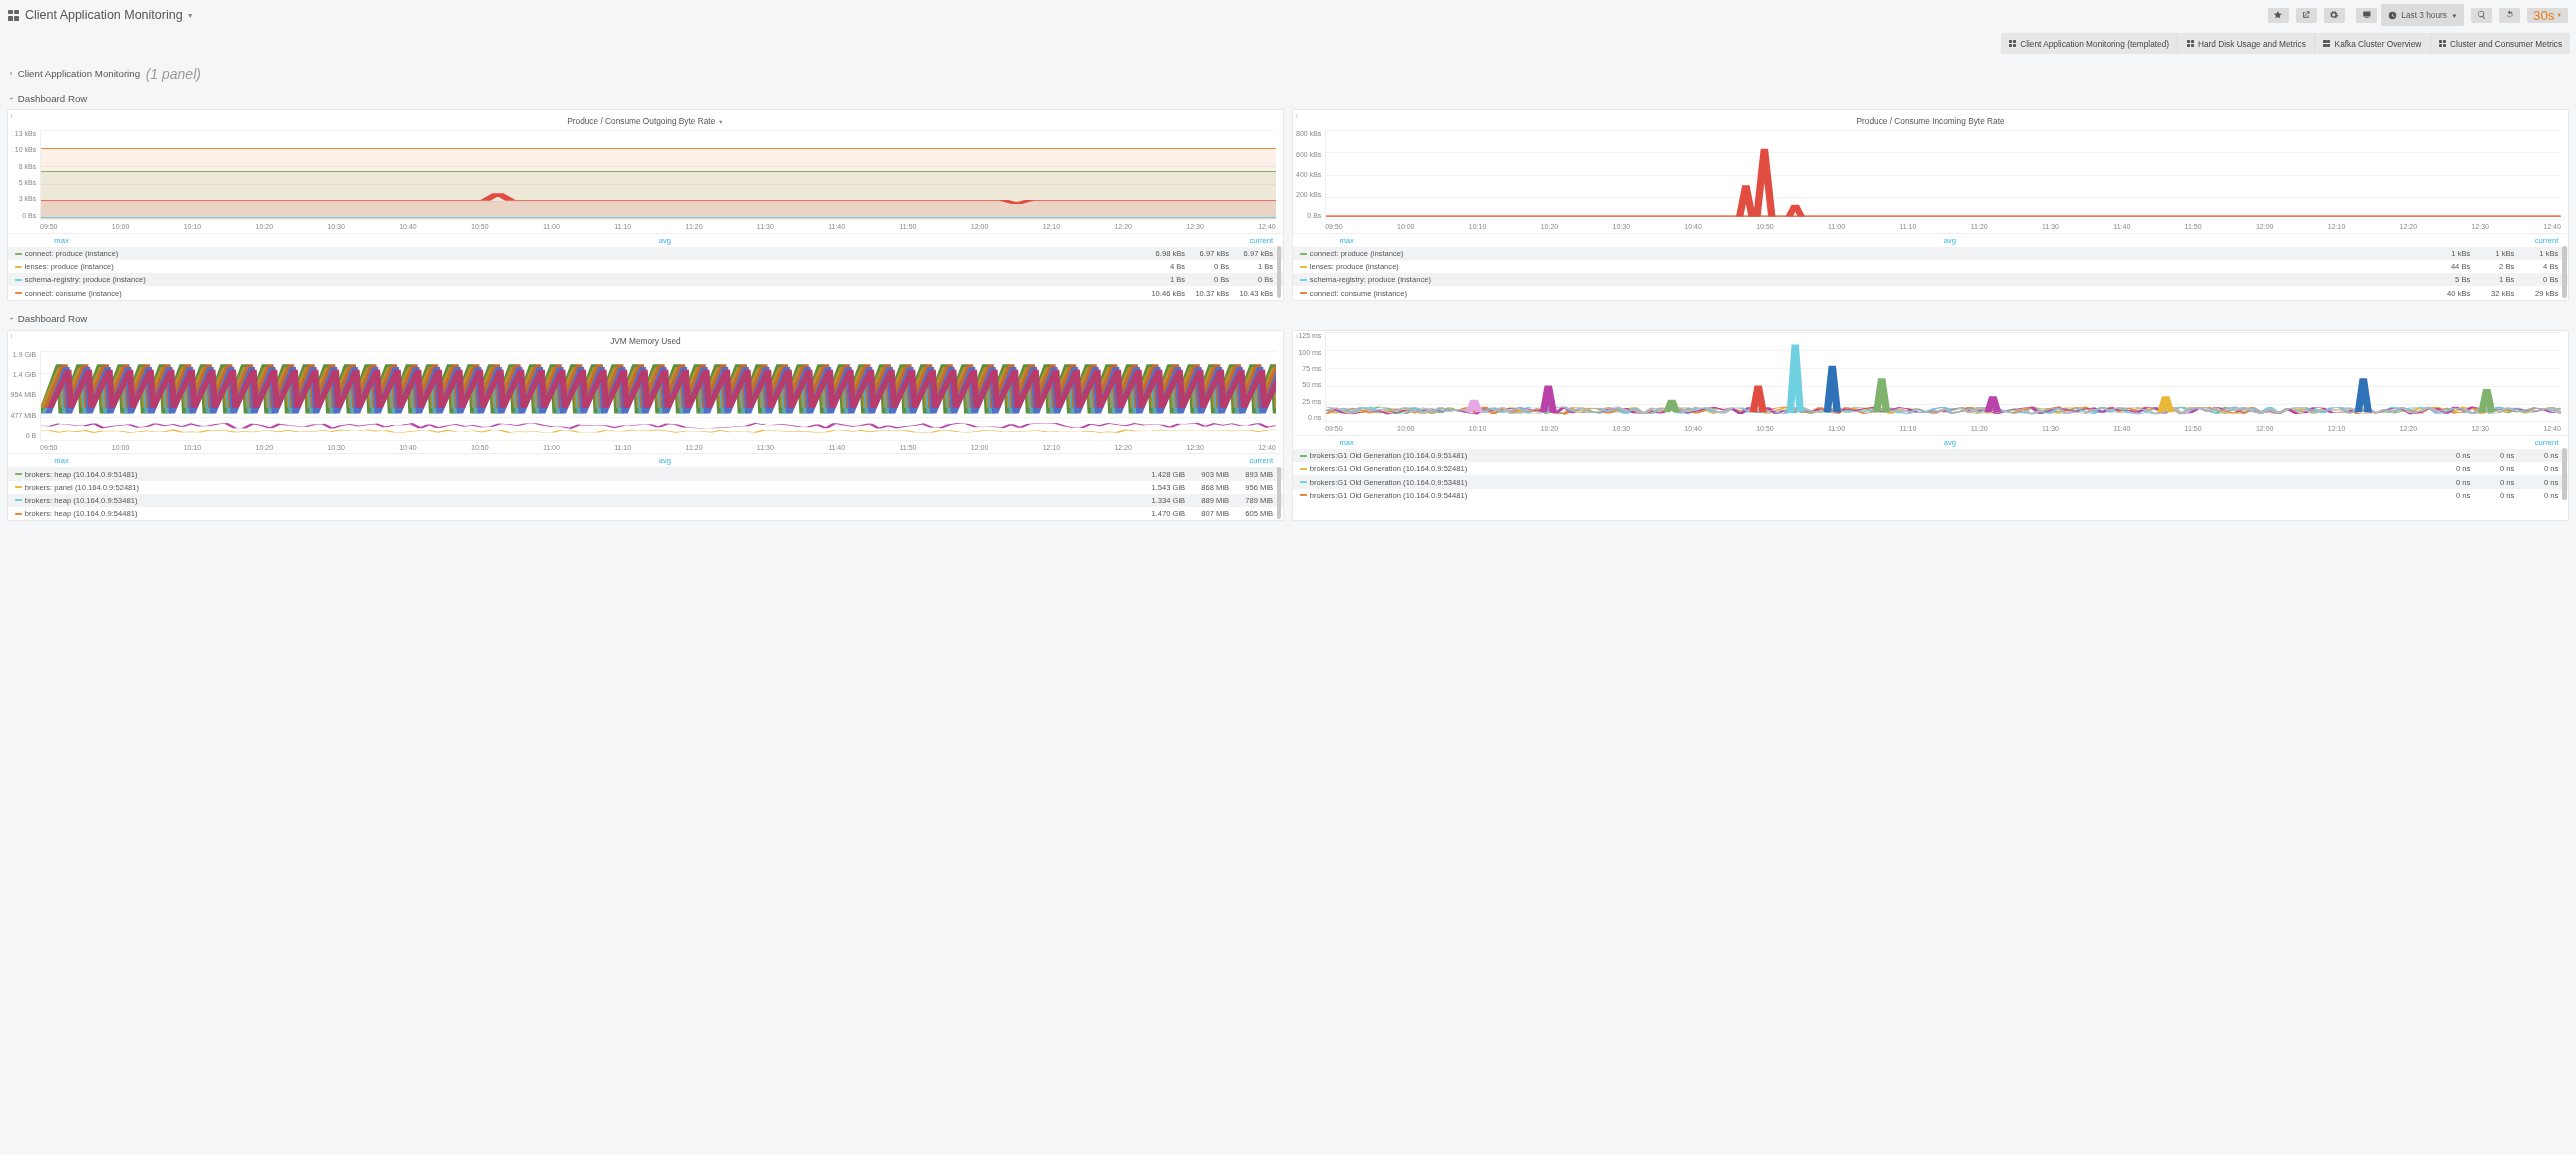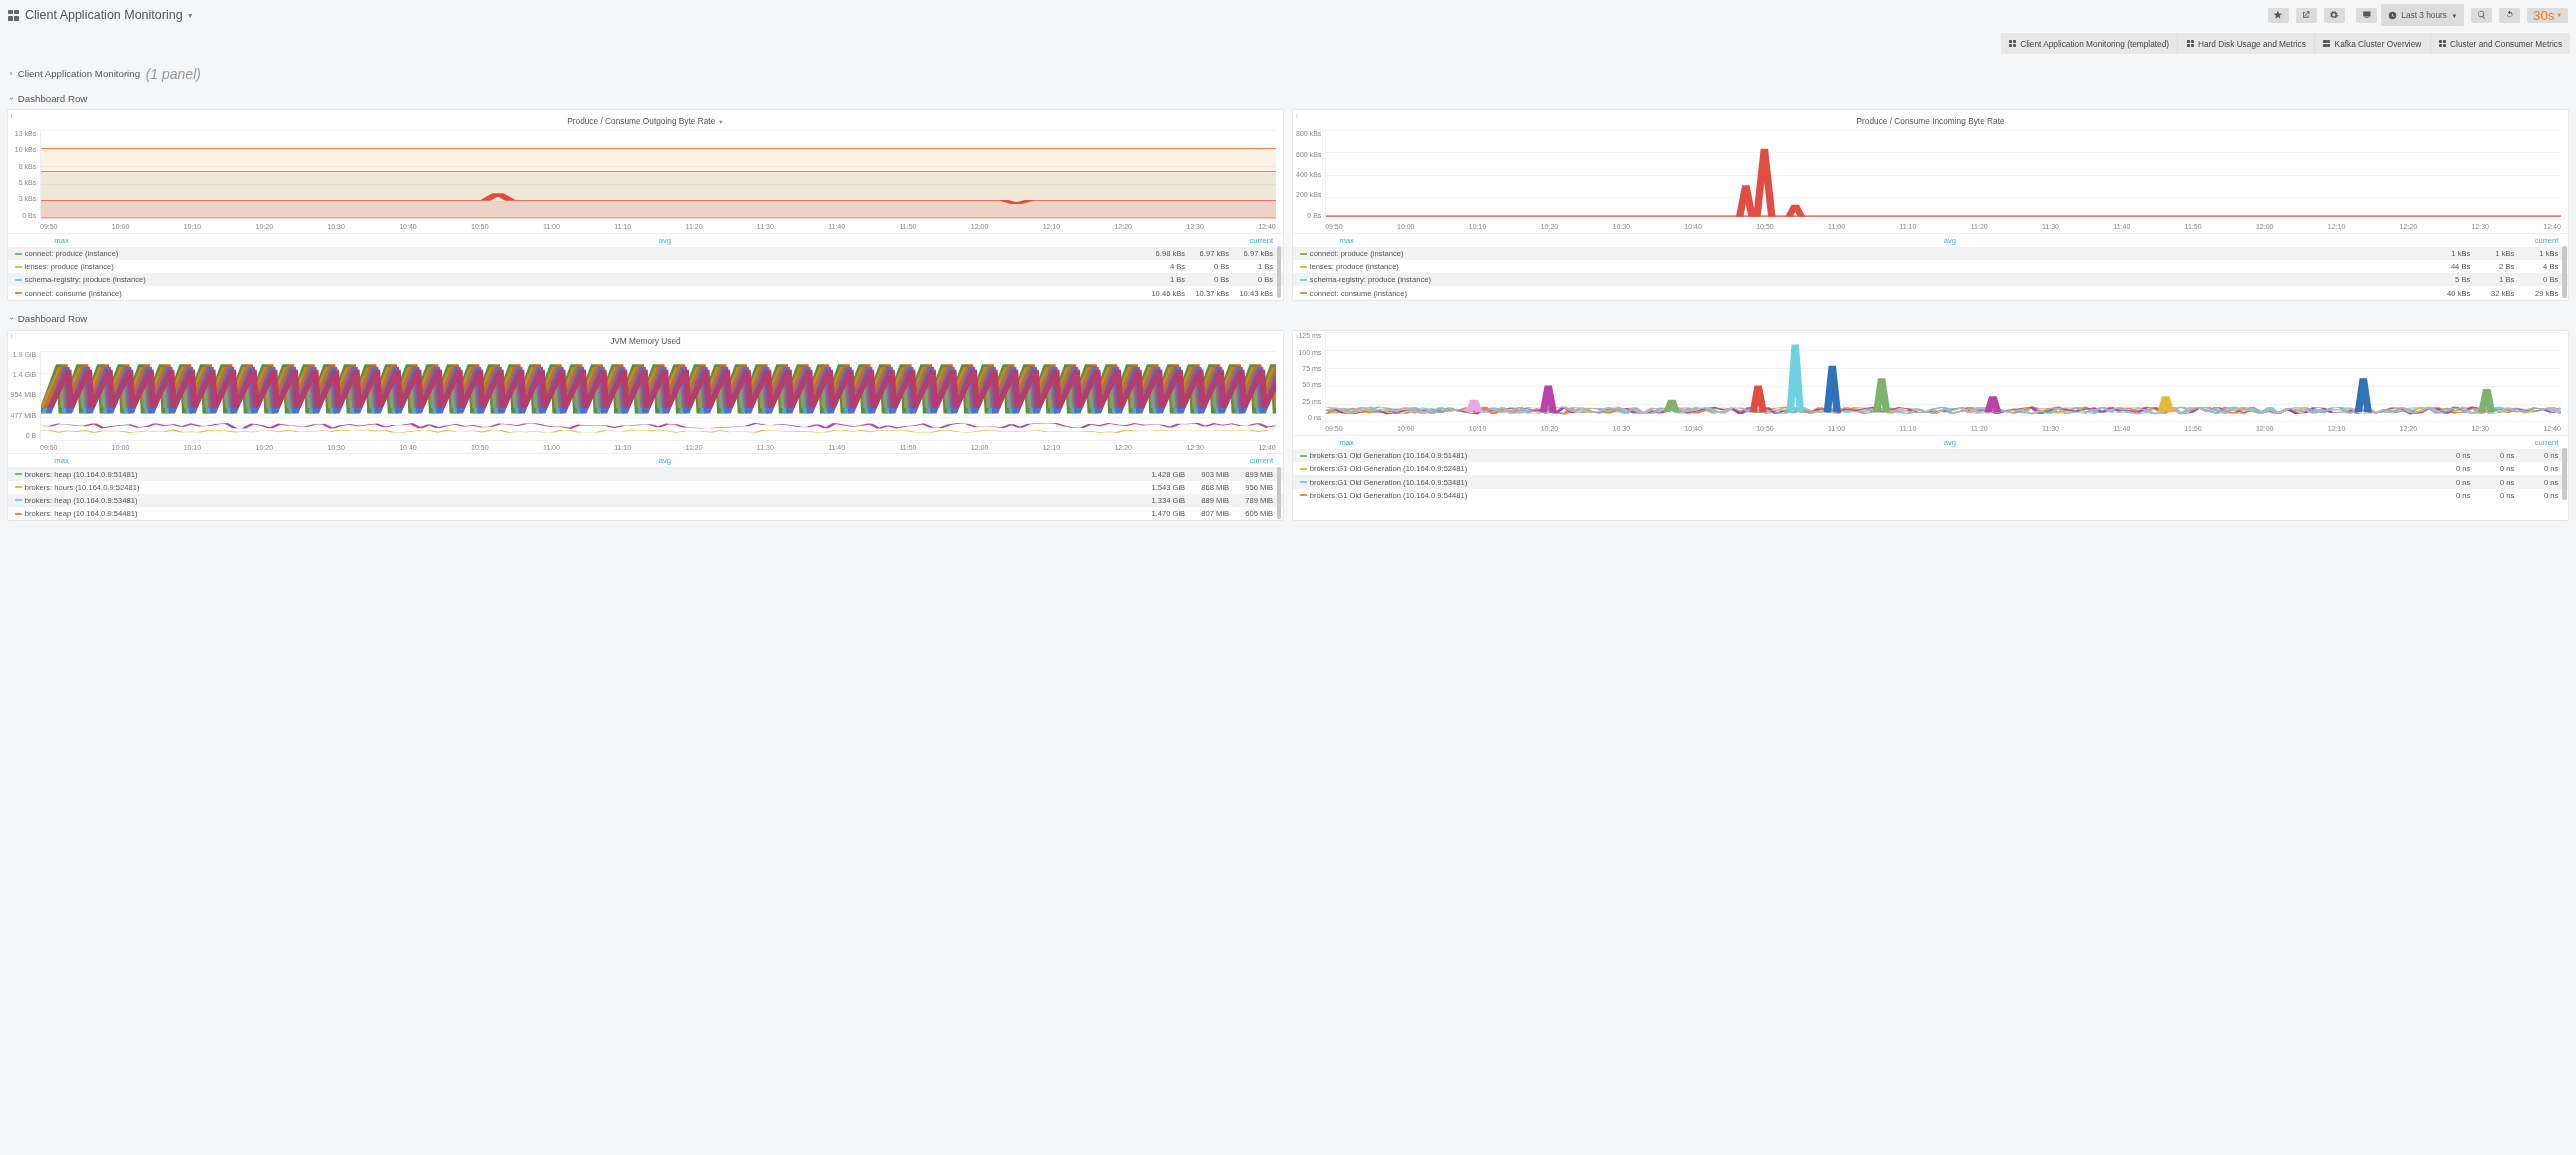--- a/index.html
+++ b/index.html
@@ -435,21 +435,21 @@
         <div class="legend-scroll">
           <div class="legend-row alt">
             <span class="dash" style="background:#7eb26d"></span>
             <span class="name">brokers: heap (10.164.0.9:51481)</span>
             <span class="cell">1.428 GiB</span>
             <span class="cell">903 MiB</span>
             <span class="cell">893 MiB</span>
           </div>
           <div class="legend-row">
             <span class="dash" style="background:#eab839"></span>
-            <span class="name">brokers: hours (10.164.0.9:52481)</span>
+            <span class="name">brokers: panel (10.164.0.9:52481)</span>
             <span class="cell">1.543 GiB</span>
             <span class="cell">868 MiB</span>
             <span class="cell">956 MiB</span>
           </div>
           <div class="legend-row alt">
             <span class="dash" style="background:#6ed0e0"></span>
             <span class="name">brokers: heap (10.164.0.9:53481)</span>
             <span class="cell">1.334 GiB</span>
             <span class="cell">889 MiB</span>
             <span class="cell">789 MiB</span>

